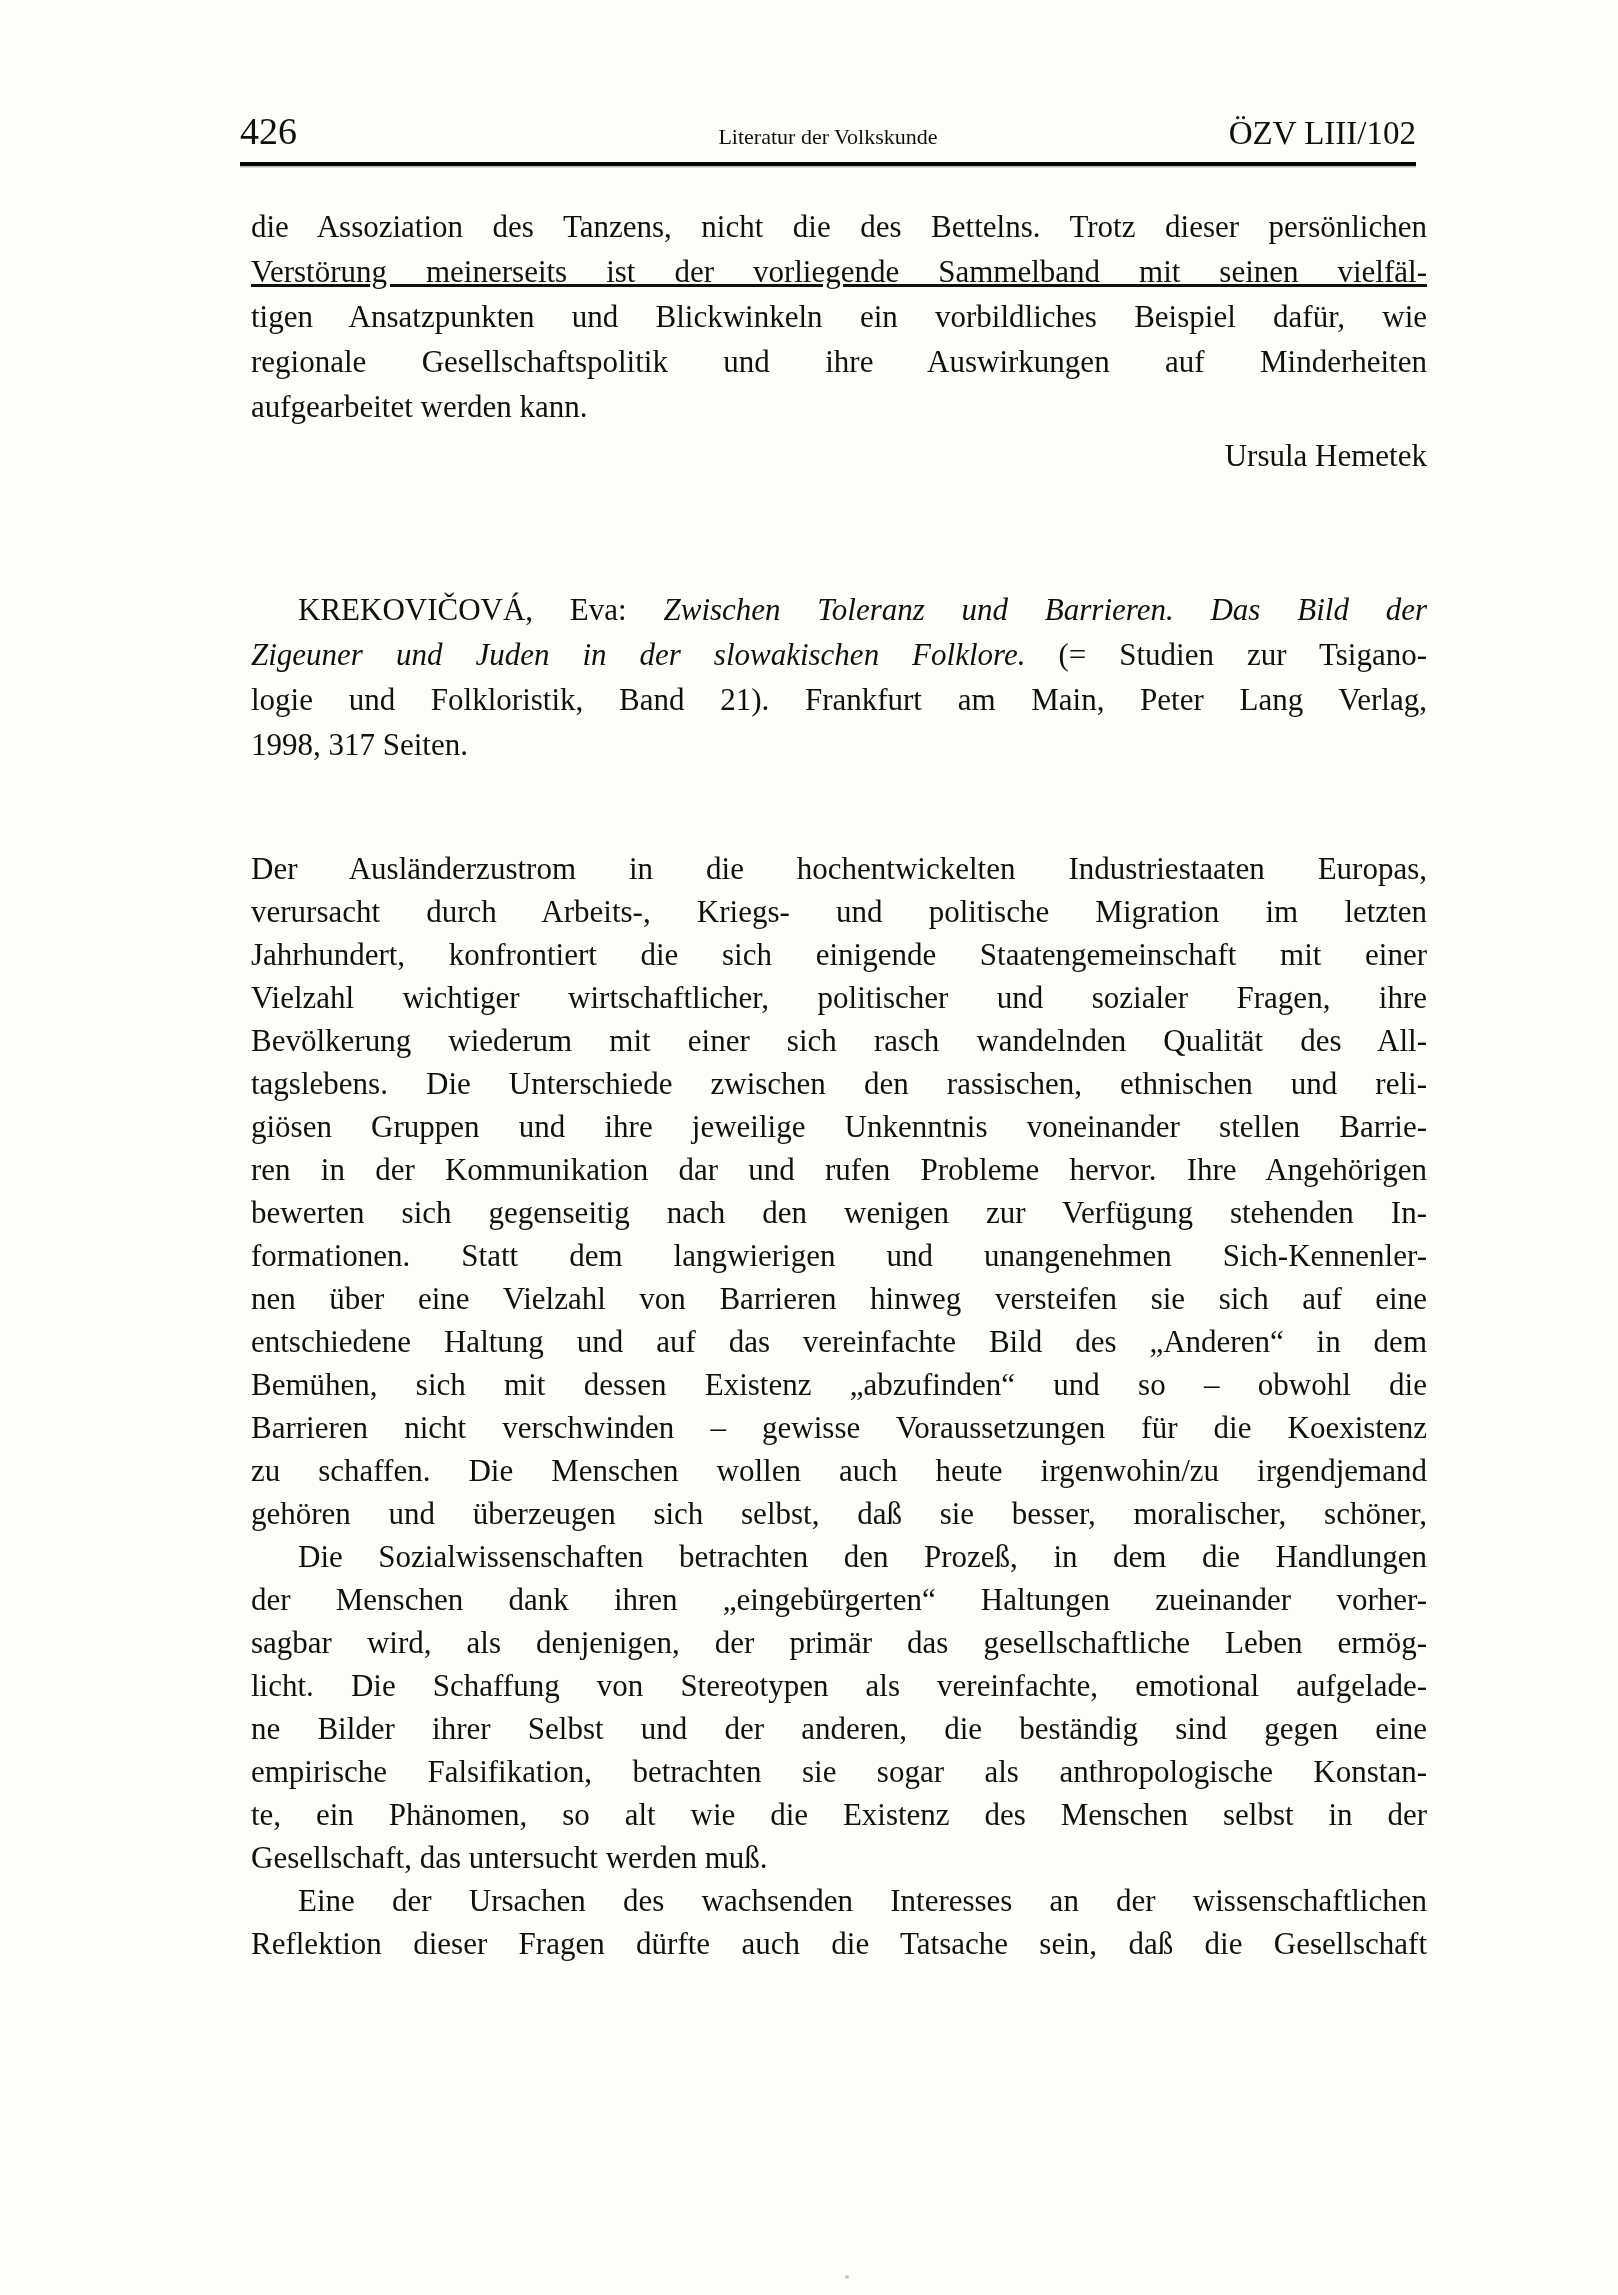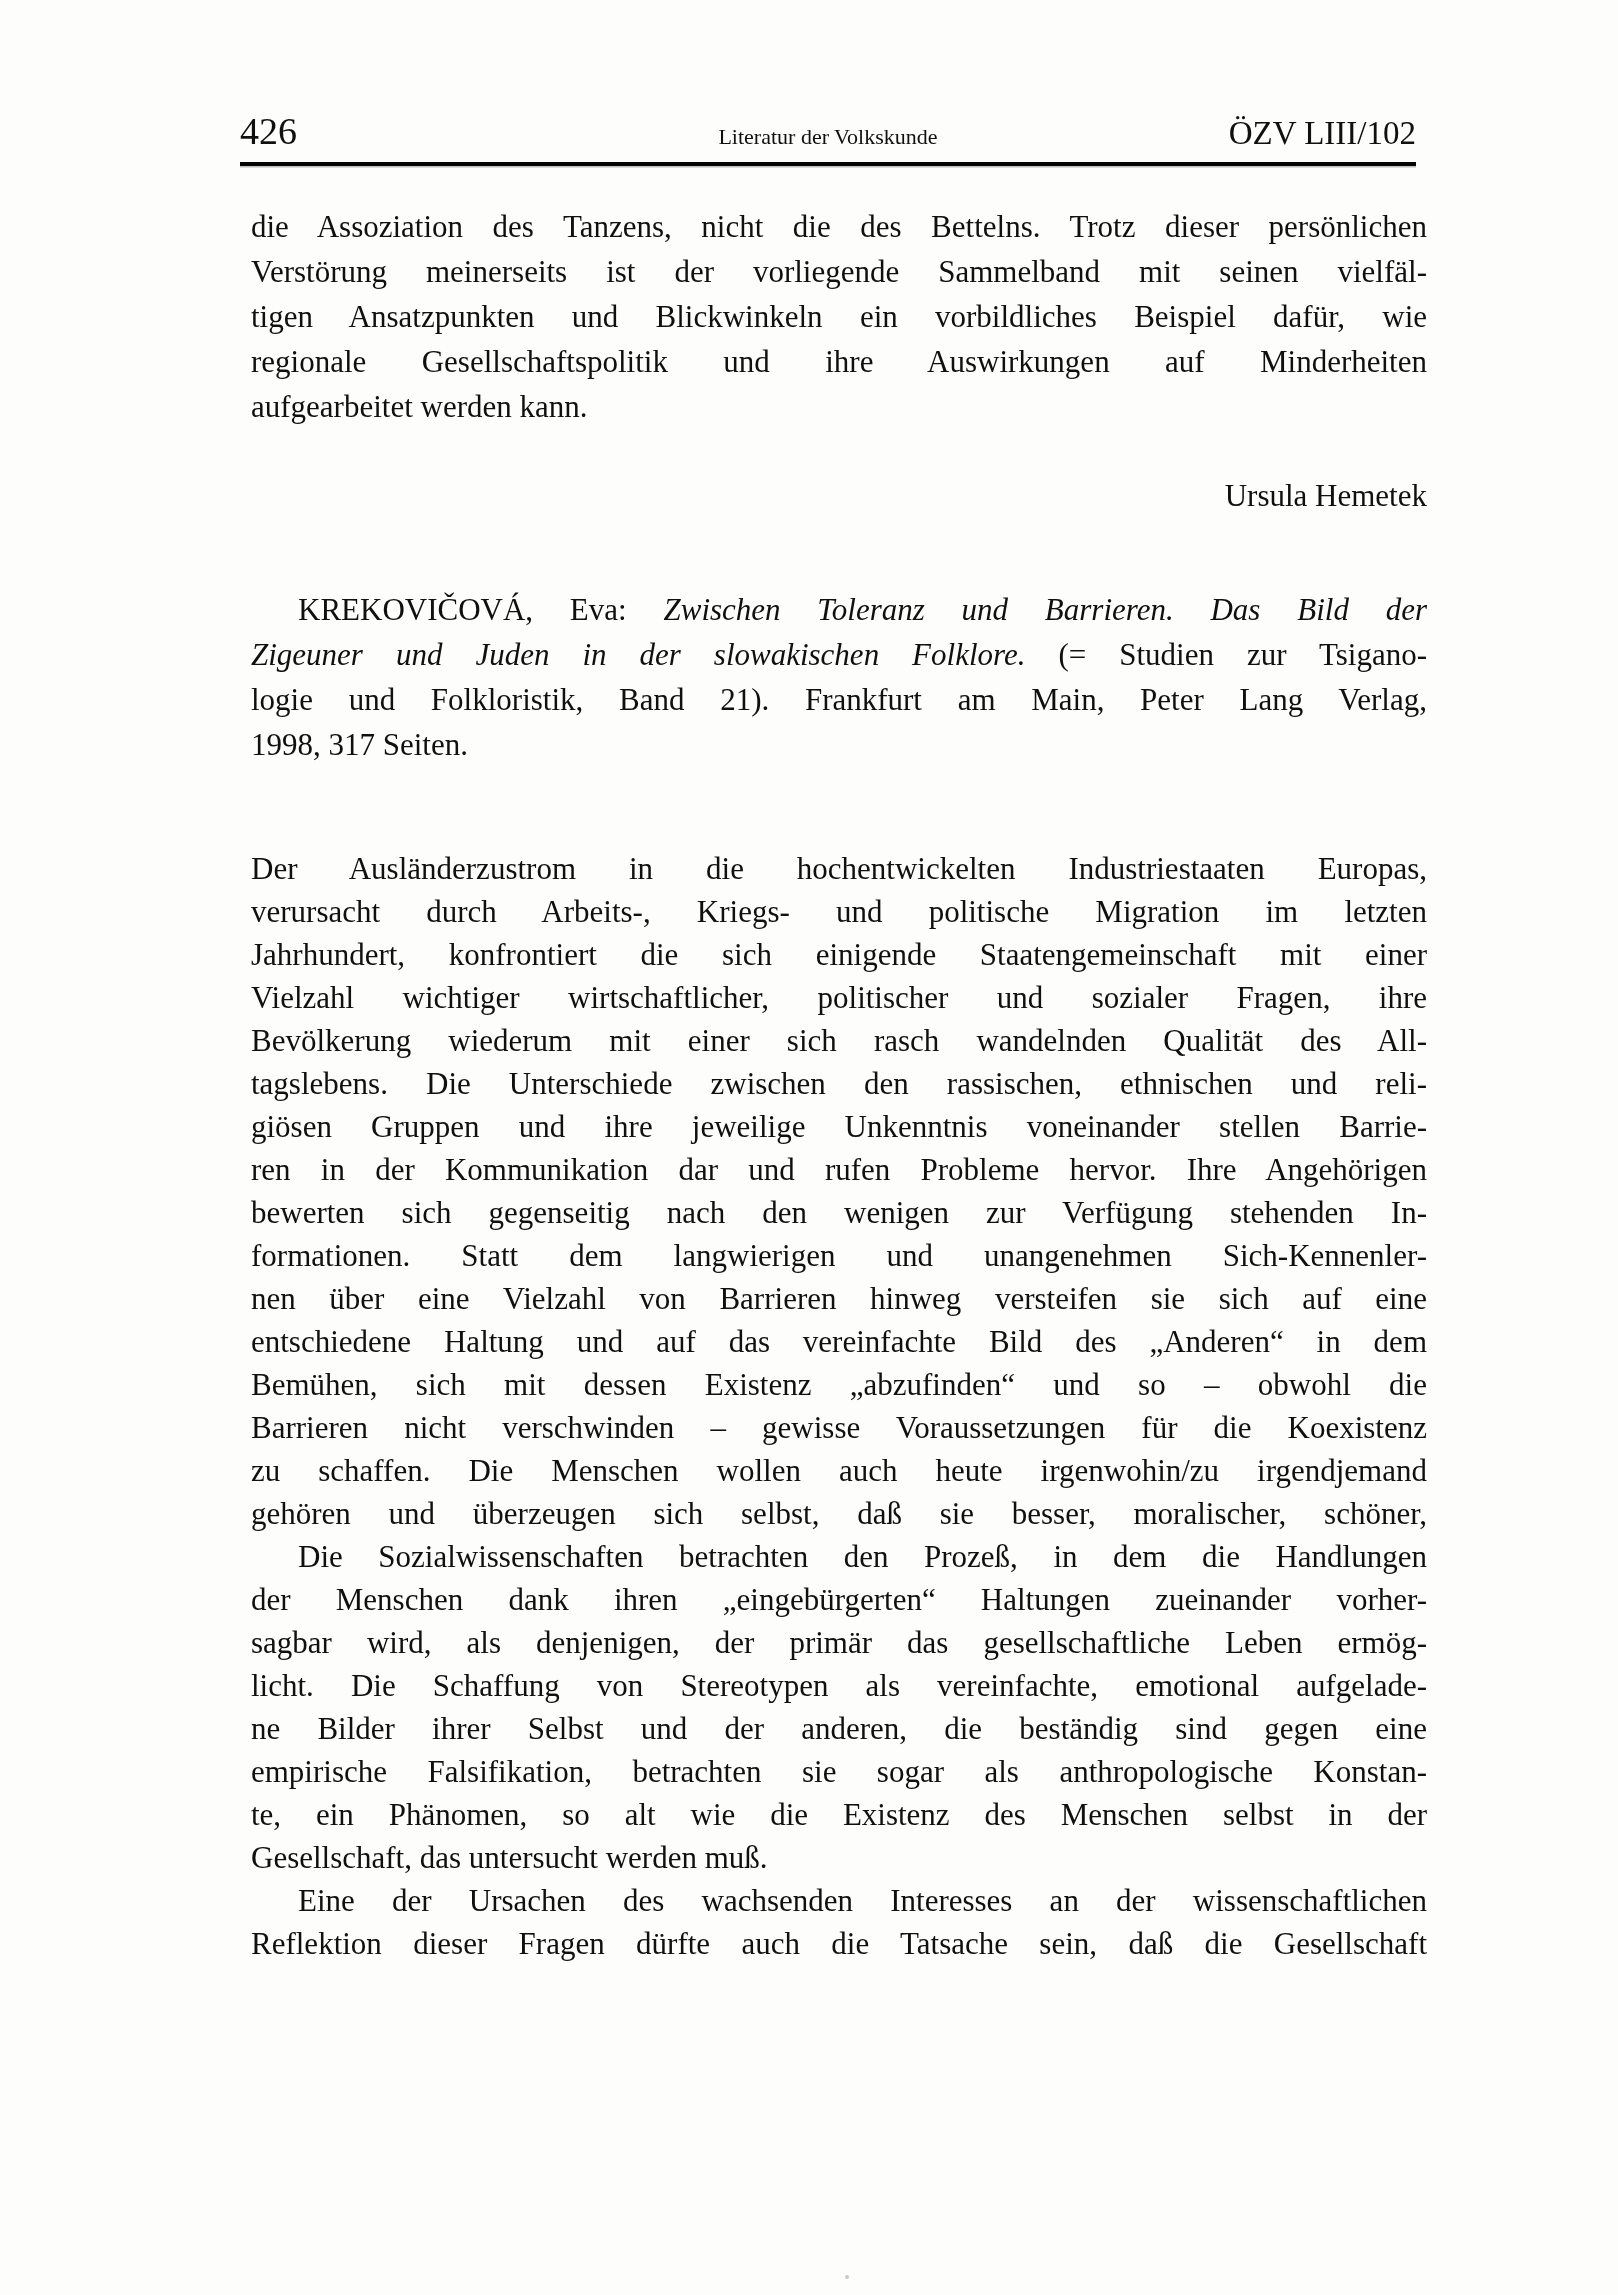--- a/index.html
+++ b/index.html
@@ -66,27 +66,27 @@
 <div class="page">
   <div class="header-row">
     <div class="page-number">426</div>
     <div class="center-title">Literatur der Volkskunde</div>
     <div class="right-label">ÖZV LIII/102</div>
   </div>
   <div class="header-rule"></div>
   <div id="text-blocks">
       <div class="tblock" style="top: 204px; line-height: 45px;">
         <div class="tline" style="height: 45px;"><span class="seg">die Assoziation des Tanzens, nicht die des Bettelns. Trotz dieser persönlichen</span></div>
-        <div class="tline" style="height: 45px;"><span class="seg">Verstörung meinerseits ist der vorliegende Sammelband mit seinen vielfäl-</span></div>
+        <div class="tline" style="height: 45px; text-decoration: underline;"><span class="seg">Verstörung meinerseits ist der vorliegende Sammelband mit seinen vielfäl-</span></div>
         <div class="tline" style="height: 45px;"><span class="seg">tigen Ansatzpunkten und Blickwinkeln ein vorbildliches Beispiel dafür, wie</span></div>
         <div class="tline" style="height: 45px;"><span class="seg">regionale Gesellschaftspolitik und ihre Auswirkungen auf Minderheiten</span></div>
         <div class="tline align-left" style="height: 45px;"><span class="seg">aufgearbeitet werden kann.</span></div>
       </div>
       <div class="tblock" style="top: 433px; line-height: 45px;">
-        <div class="tline align-right" style="height: 45px; margin-top: 40px;"><span class="seg">Ursula Hemetek</span></div>
+        <div class="tline align-right" style="height: 45px;"><span class="seg">Ursula Hemetek</span></div>
       </div>
       <div class="tblock" style="top: 587px; line-height: 45px;">
         <div class="tline" style="height: 45px; padding-left: 47px;"><span class="seg">KREKOVIČOVÁ, Eva: </span><span class="seg-i">Zwischen Toleranz und Barrieren. Das Bild der</span></div>
         <div class="tline" style="height: 45px;"><span class="seg-i">Zigeuner und Juden in der slowakischen Folklore.</span><span class="seg"> (= Studien zur Tsigano-</span></div>
         <div class="tline" style="height: 45px;"><span class="seg">logie und Folkloristik, Band 21). Frankfurt am Main, Peter Lang Verlag,</span></div>
         <div class="tline align-left" style="height: 45px;"><span class="seg">1998, 317 Seiten.</span></div>
       </div>
       <div class="tblock" style="top: 847px; line-height: 43px;">
         <div class="tline" style="height: 43px;"><span class="seg">Der Ausländerzustrom in die hochentwickelten Industriestaaten Europas,</span></div>
         <div class="tline" style="height: 43px;"><span class="seg">verursacht durch Arbeits-, Kriegs- und politische Migration im letzten</span></div>

